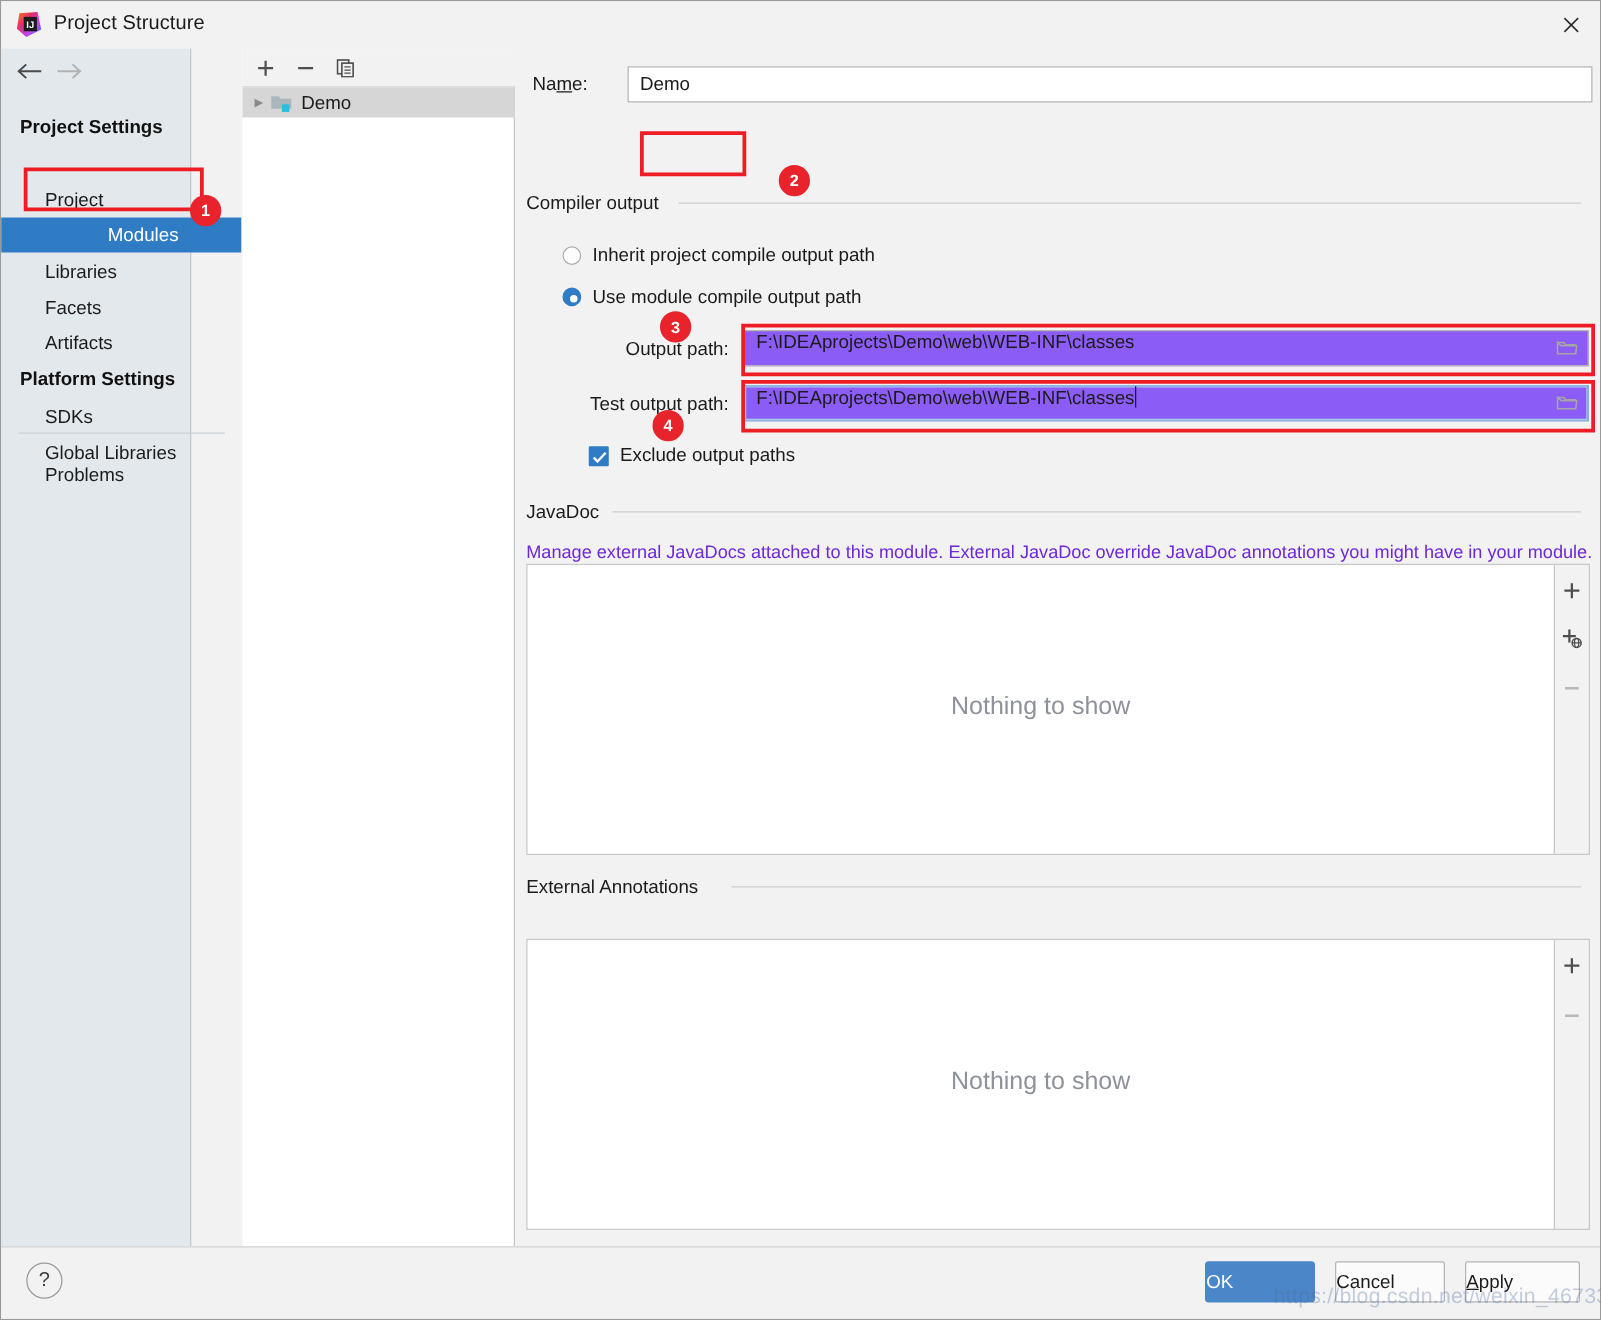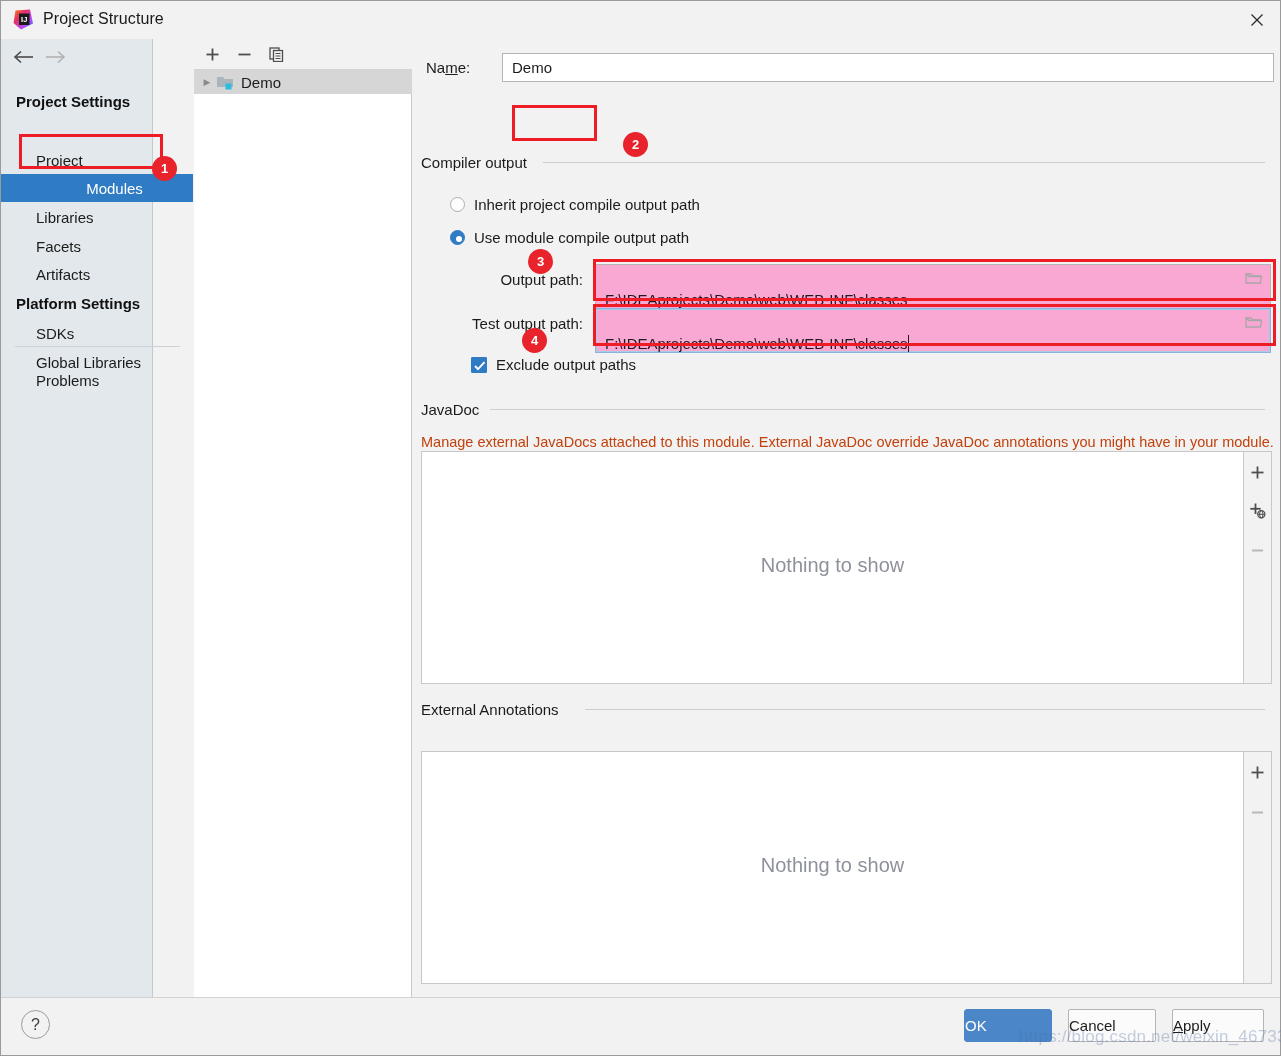--- a/index.html
+++ b/index.html
@@ -153,23 +153,23 @@
   .radio.checked::after {
     content: ""; position: absolute; left: 4.5px; top: 4.5px;
     width: 6px; height: 6px; border-radius: 50%; background: #ffffff;
   }
   .radio-label { font-size: 15px; color: #1b1b1b; }
 
   .path-label {
     position: absolute; font-size: 15px; color: #1b1b1b; text-align: right;
   }
   .path-field {
-    position: absolute; height: 45px;
-    background: #f9a8d4; border: 1px solid #b4b4b4;
-    display: flex; align-items: flex-end;
+    position: absolute; height: 29px;
+    background: #8b5cf6; border: 1px solid #b4b4b4;
+    display: flex; align-items: flex-start;
   }
   .path-field.focused { border: 1px solid #8ab4de; box-shadow: 0 0 0 1px #a9cbea inset; }
   .path-text {
     font-size: 15px; color: #1b1b1b; padding-left: 9px;
     white-space: nowrap; position: relative;
   }
   .caret {
     display: inline-block; width: 1px; height: 17px;
     background: #1b1b1b; vertical-align: -3px;
   }
@@ -180,21 +180,21 @@
 
   .check-row { position: absolute; display: flex; align-items: center; cursor: pointer; }
   .checkbox {
     width: 16px; height: 16px; border: 1px solid #2f7cc4; background: #2f7cc4;
     margin-right: 9px; position: relative; flex: none; border-radius: 1px;
   }
   .checkbox svg { position: absolute; left: 2px; top: 3px; }
   .check-label { font-size: 15px; color: #1b1b1b; }
 
   .desc-text {
-    position: absolute; font-size: 14.5px; color: #c2410c;
+    position: absolute; font-size: 14.5px; color: #6d28d9;
   }
   .listbox {
     position: absolute; background: #ffffff; border: 1px solid #c8c8c8;
   }
   .listbox-empty {
     position: absolute; left: 0; right: 0;
     text-align: center; font-size: 20px; color: #8d919a;
   }
   .side-toolbar {
     position: absolute; background: #f2f2f2; border: 1px solid #c8c8c8;

